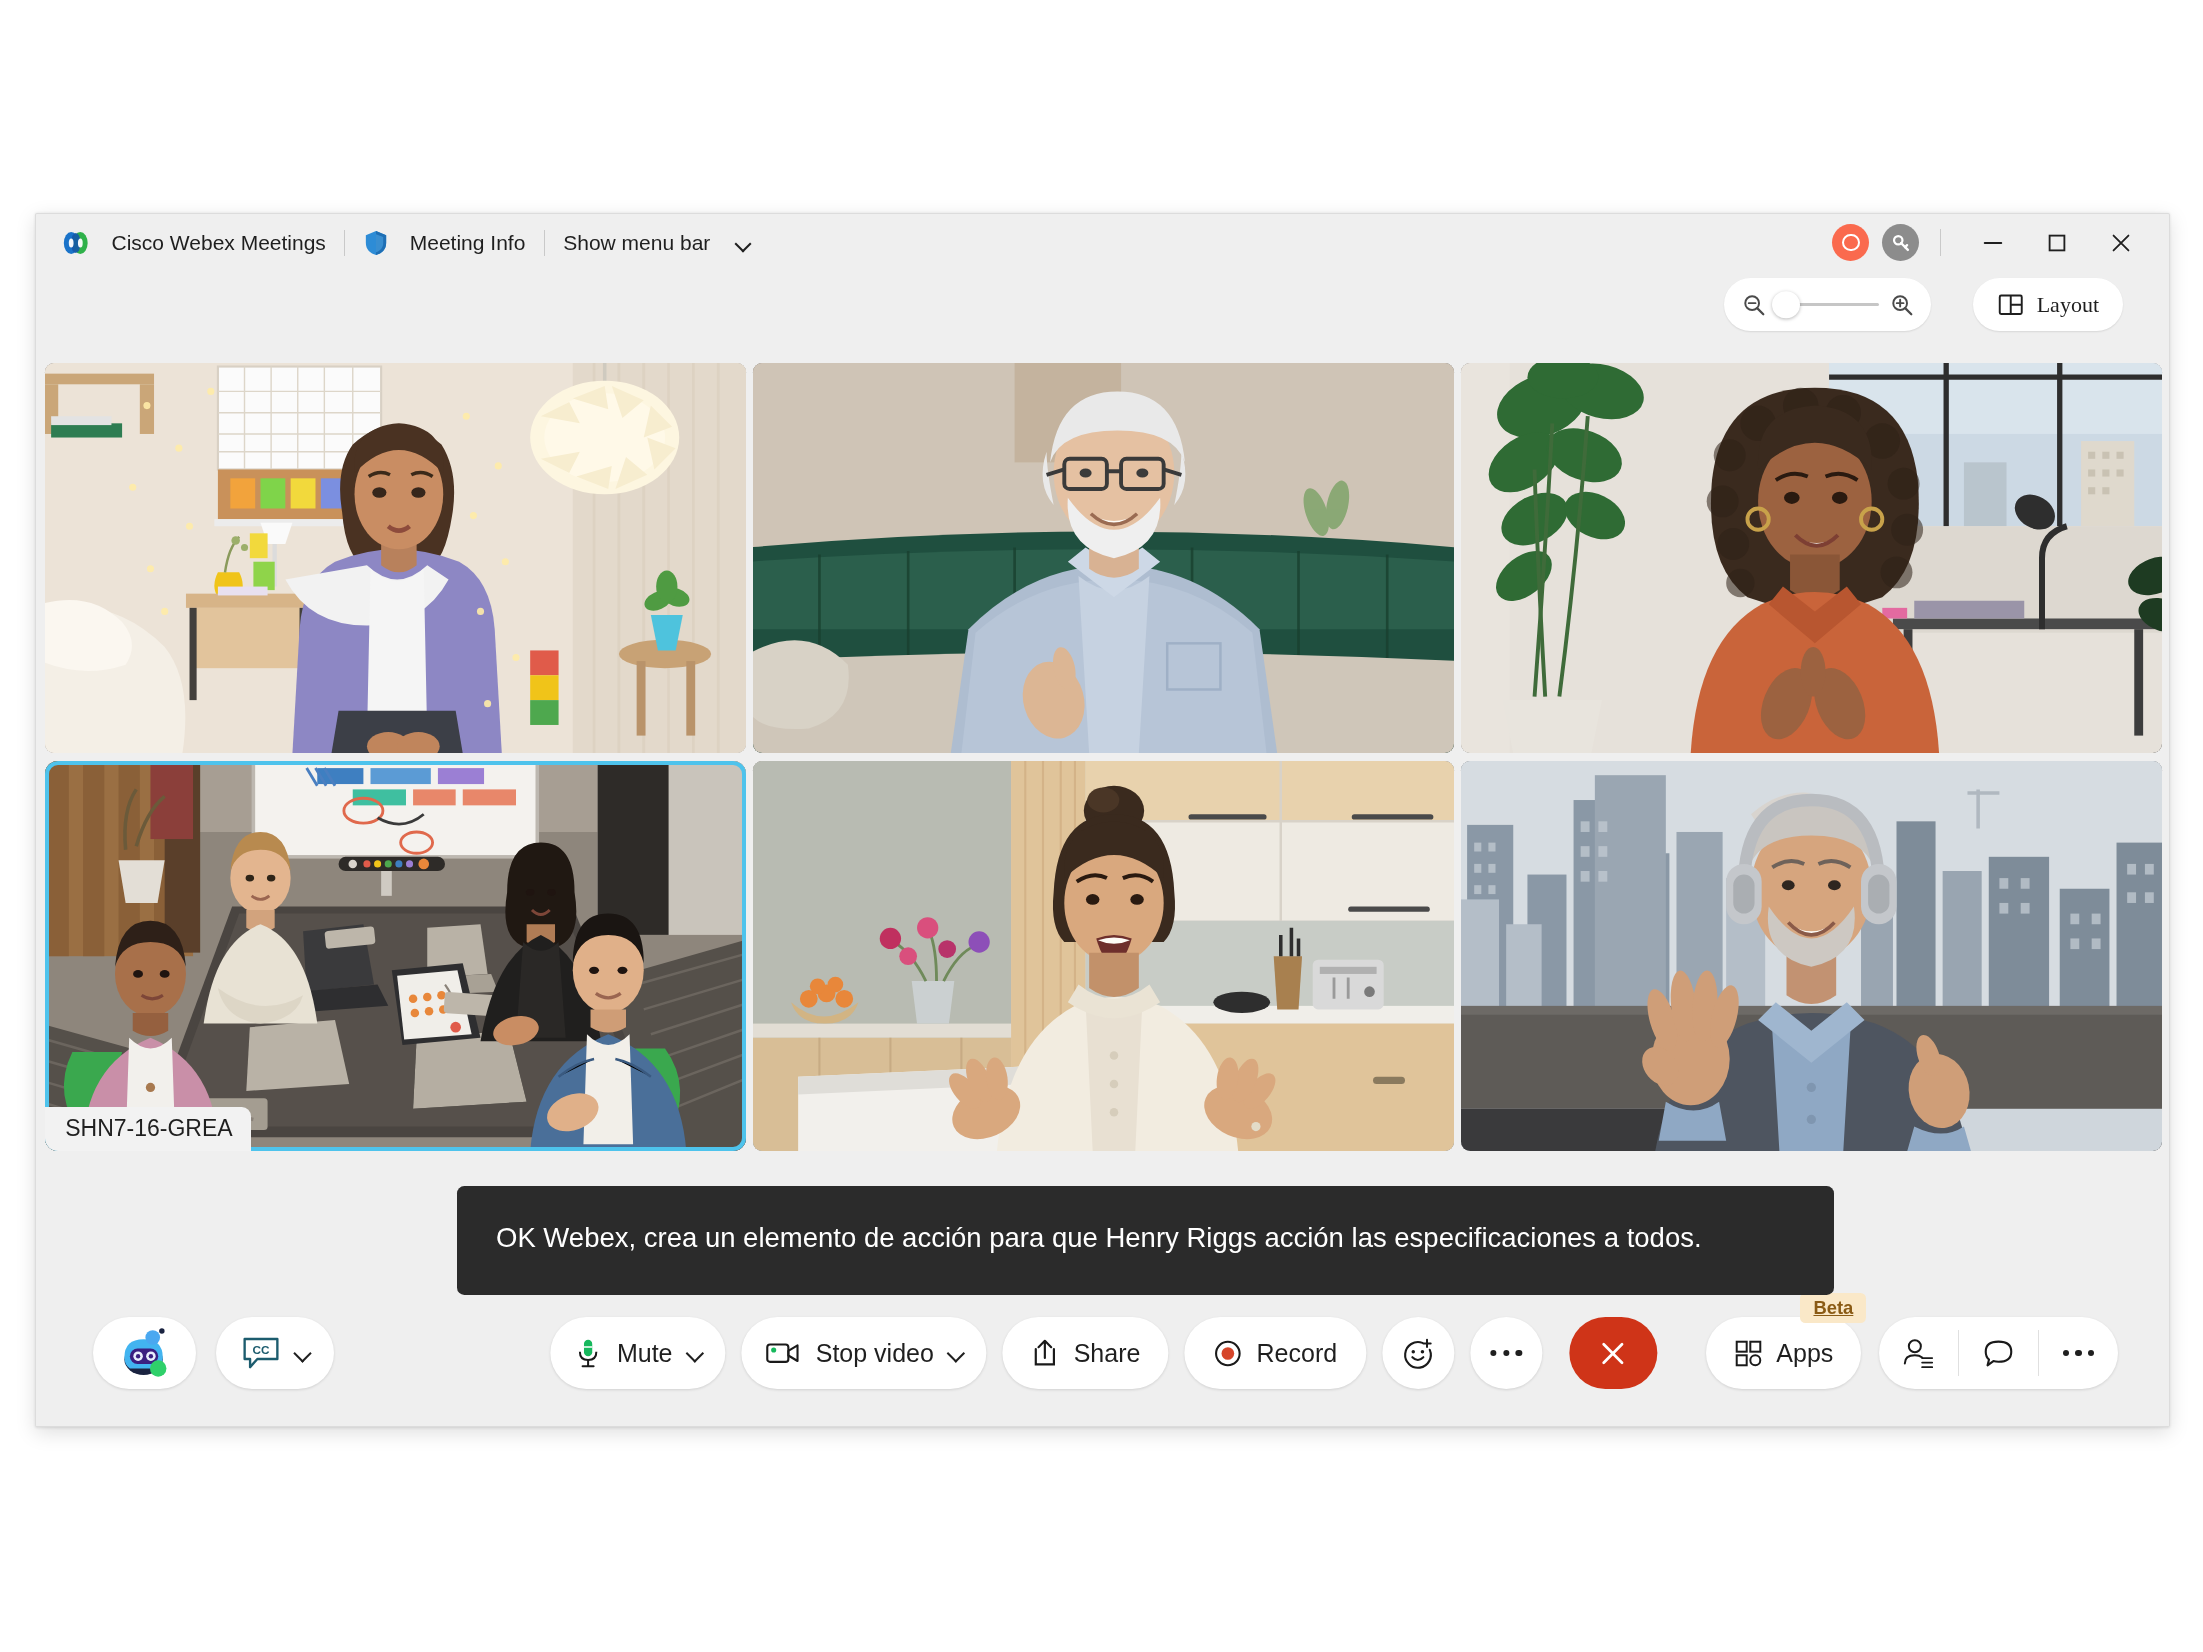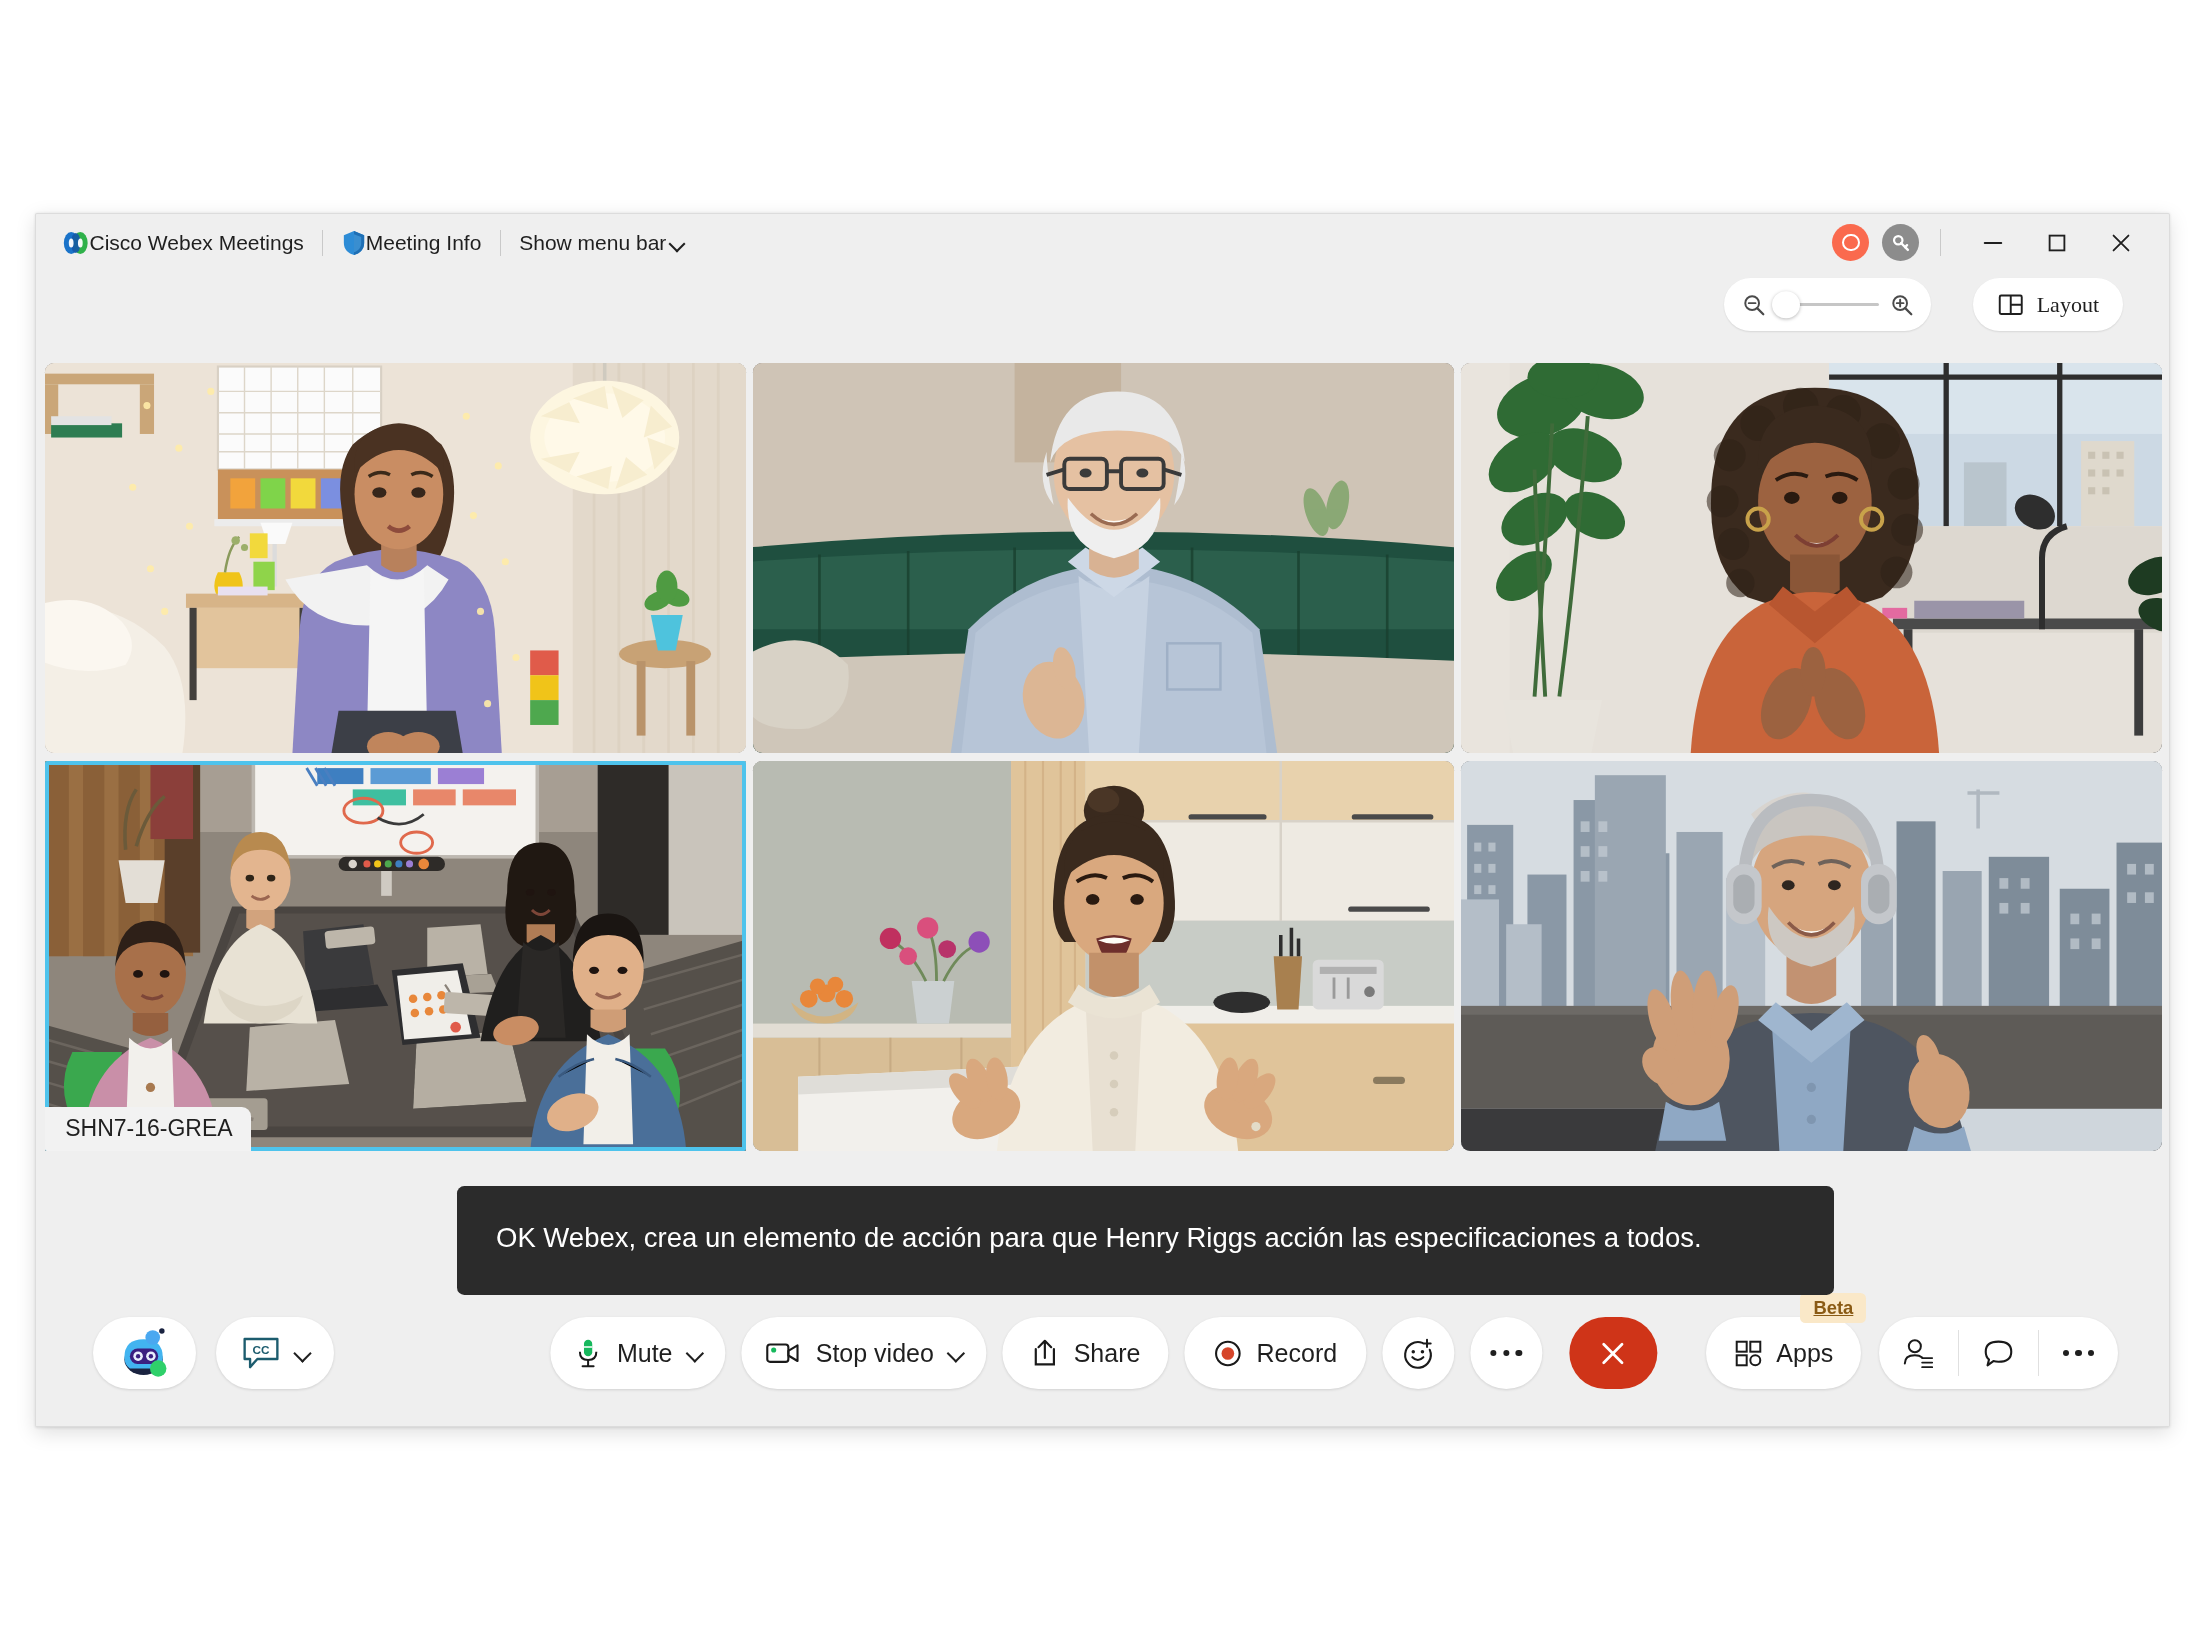--- a/index.html
+++ b/index.html
@@ -23,21 +23,21 @@
   }
 
   
   #title-bar {
     position: relative;
     height: 57px;
     display: flex;
     align-items: center;
     padding-left: 13px;
   }
-  .tb-group { display: flex; align-items: center; gap: 0; padding: 0 13px; height: 40px; cursor: default; }
+  .tb-group { display: flex; align-items: center; gap: 22px; padding: 0 13px; height: 40px; cursor: default; }
   .tb-label { font-size: 21px; color: #1f1f1f; white-space: nowrap; }
   .tb-sep { width: 0.9px; height: 26px; background: #c9c9c9; margin: 0 5.5px; }
   .chev { width: 14.7px; height: 14.7px; position: relative; margin-left: 3.7px; }
   .chev::before {
     content: ""; position: absolute; left: 0.9px; top: 2.8px;
     width: 10px; height: 10px;
     border-right: 2.2px solid #1f1f1f; border-bottom: 2.2px solid #1f1f1f;
     transform: rotate(45deg);
   }
 
@@ -125,21 +125,21 @@
   }
   .tile {
     position: relative;
     border-radius: 9.2px;
     overflow: hidden;
     background: #2b2b2b;
   }
   .tile.active {
     outline: 4.6px solid #4ec3ec;
     outline-offset: -4.6px;
-    border-radius: 2px;
+    border-radius: 13px;
   }
   .tile svg { display: block; width: 100%; height: 100%; }
   .name-plate {
     position: absolute; left: 0; bottom: 0;
     background: #f2f2f2;
     color: #1f1f1f;
     font-size: 23px;
     padding: 8.3px 18.4px 9.2px 20px;
     border-top-right-radius: 9.2px;
     max-width: 92%;

